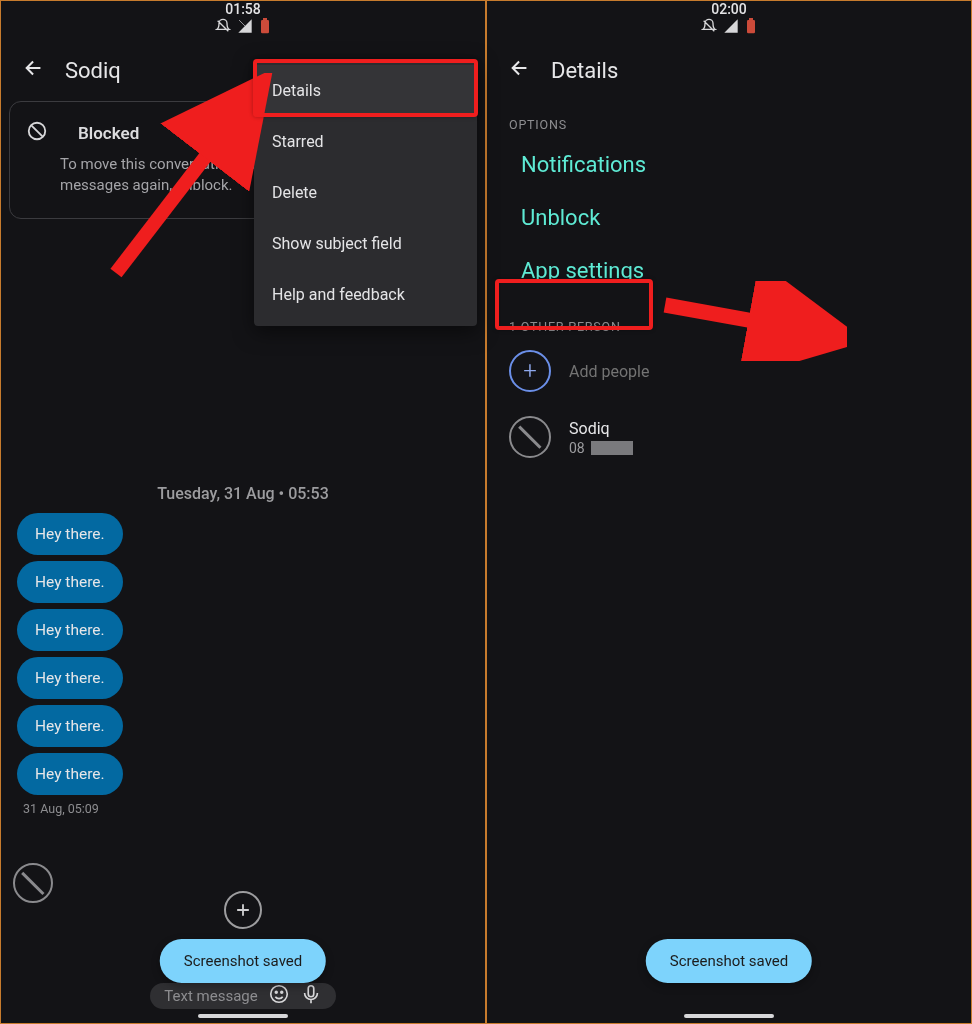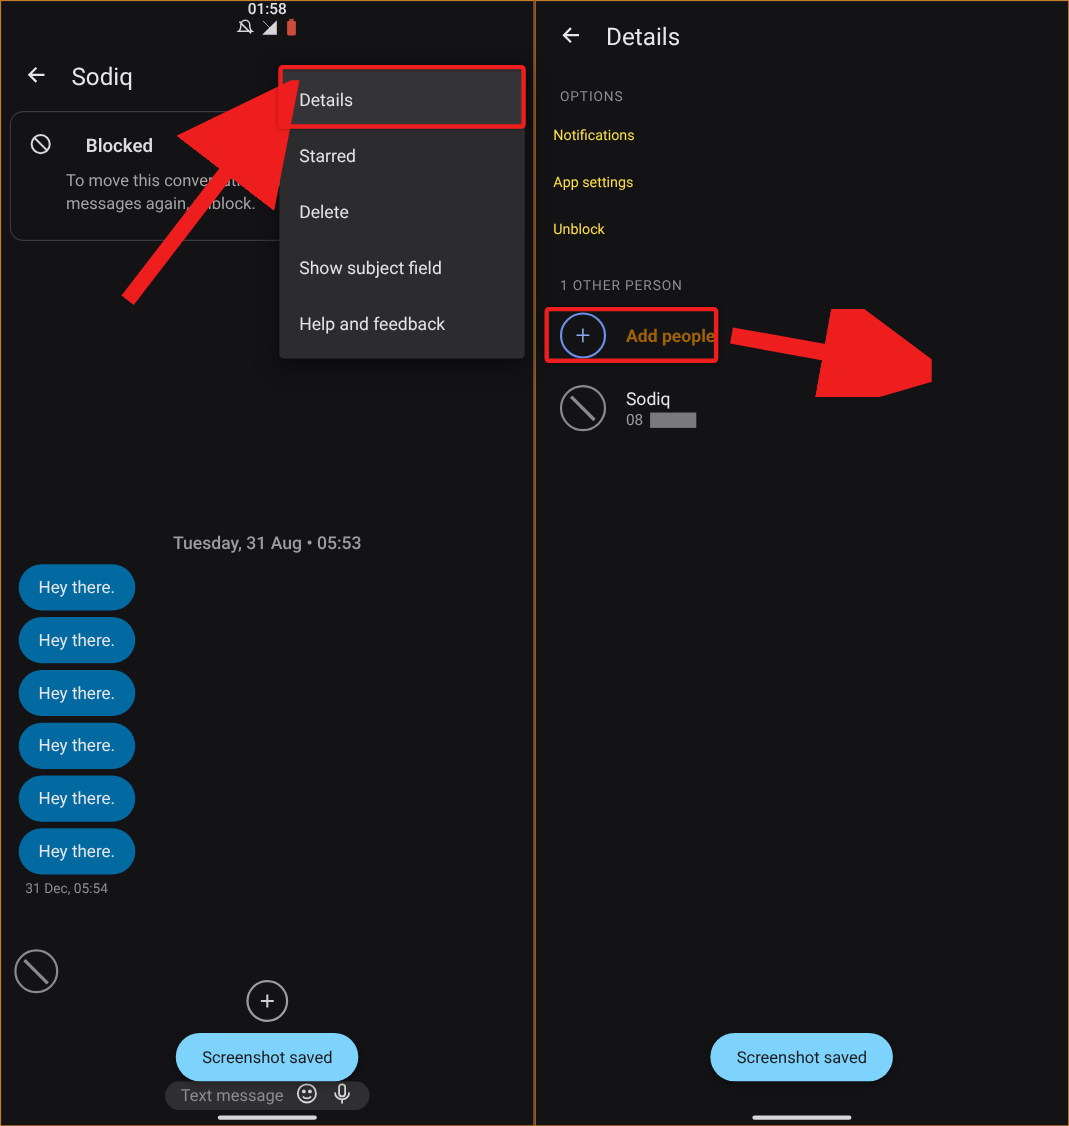--- a/index.html
+++ b/index.html
@@ -126,34 +126,34 @@
   .home-bar {
     position:absolute; bottom:5px; left:50%; transform:translateX(-50%);
     width:90px; height:4px; background:#d7d7d9; border-radius:3px;
   }
   
   .section-label {
     color:#8d8d90; font-size:12.5px; letter-spacing:.8px;
     padding: 22px 18px 6px 22px;
   }
   .option-row {
-    padding: 14px 16px; color:#fde047; font-size:13px;
+    padding: 14px 34px; color:#5eead4; font-size:22px;
     cursor:pointer;
   }
   .people-row {
     display:flex; align-items:center; gap:18px;
     padding: 10px 22px;
   }
   .add-circle {
     width:42px; height:42px; border:2px solid #6b8fe8;
     border-radius:50%; display:flex; align-items:center;
     justify-content:center; color:#8fa9ee; font-size:24px;
     font-weight:300;
   }
-  .people-label { color:#a16207; font-size:16px; font-weight:700; }
+  .people-label { color:#737373; font-size:16px; font-weight:400; }
   .person-row { display:flex; gap:18px; padding: 14px 22px; align-items:center;}
   .person-circle {
     width:42px; height:42px; border:2.5px solid #8a8a8d;
     border-radius:50%; position:relative;
   }
   .person-circle::after{
     content:""; position:absolute; top:50%; left:50%;
     width:30px; height:2.5px; background:#8a8a8d;
     transform: translate(-50%,-50%) rotate(45deg);
   }
@@ -226,21 +226,21 @@
 
   <div class="timestamp">Tuesday, 31 Aug • 05:53</div>
 
   <div class="bubbles">
     <div class="bubble">Hey there.</div>
     <div class="bubble">Hey there.</div>
     <div class="bubble">Hey there.</div>
     <div class="bubble">Hey there.</div>
     <div class="bubble">Hey there.</div>
     <div class="bubble">Hey there.</div>
-    <div class="msg-meta">31 Dec, 05:54</div>
+    <div class="msg-meta">31 Aug, 05:09</div>
   </div>
 
   <div class="blocked-circle"></div>
 
   <div class="composer">
     <div class="round-btn">
       <svg viewBox="0 0 24 24" width="20" height="20" fill="none" stroke="#d0d0d2" stroke-width="2.2">
           <path d="M12 5v14M5 12h14"></path>
         </svg>
     </div>
@@ -269,34 +269,49 @@
           </svg>
       </span>
     </div>
   </div>
 
   <div class="toast">Screenshot saved</div>
   <div class="home-bar"></div>
 </div>
 
 <div class="phone">
+  <div class="statusbar">
+    <span>02:00</span>
+    <span class="status-right">
+      <span><svg viewBox="0 0 24 24" width="16" height="16" fill="none" stroke="#d7d7d9" stroke-width="2">
+            <path d="M18 8a6 6 0 10-12 0c0 7-3 9-3 9h18s-3-2-3-9M4 4l16 16"></path>
+          </svg></span>
+      <span><svg viewBox="0 0 24 24" width="16" height="16" fill="#d7d7d9">
+            <path d="M2 22h20L22 2z"></path>
+          </svg></span>
+      <span><svg viewBox="0 0 16 24" width="12" height="16">
+            <rect x="2" y="3" width="12" height="20" rx="2" fill="#cc4b3a"></rect>
+            <rect x="5" y="0" width="6" height="3" fill="#cc4b3a"></rect>
+          </svg></span>
+    </span>
+  </div>
 
   <div class="appbar">
     <span class="back-arrow">
       <svg viewBox="0 0 24 24" fill="none" stroke="#e6e6e8" stroke-width="2.2">
           <path d="M19 12H5M11 5l-7 7 7 7"></path>
         </svg>
     </span>
     <span class="appbar-title">Details</span>
   </div>
 
   <div class="section-label">OPTIONS</div>
   <div class="option-row">Notifications</div>
+  <div class="option-row">Unblock</div>
   <div class="option-row">App settings</div>
-  <div class="option-row">Unblock</div>
 
   <div class="redbox" style="top:278px; left:8px; width:158px; height:51px;"></div>
   <svg class="arrow-svg" style="top:280px; left:160px;" width="200" height="80">
     <defs>
         <marker id="ah2" markerWidth="8" markerHeight="8" refX="2" refY="4" orient="auto">
       <path d="M8 0L0 4L8 8z" fill="#ef1e1e"></path>
         </marker>
       </defs>
     <line x1="190" y1="55" x2="18" y2="24" stroke="#ef1e1e" stroke-width="15" marker-start="url(#ah2)"></line>
   </svg>

